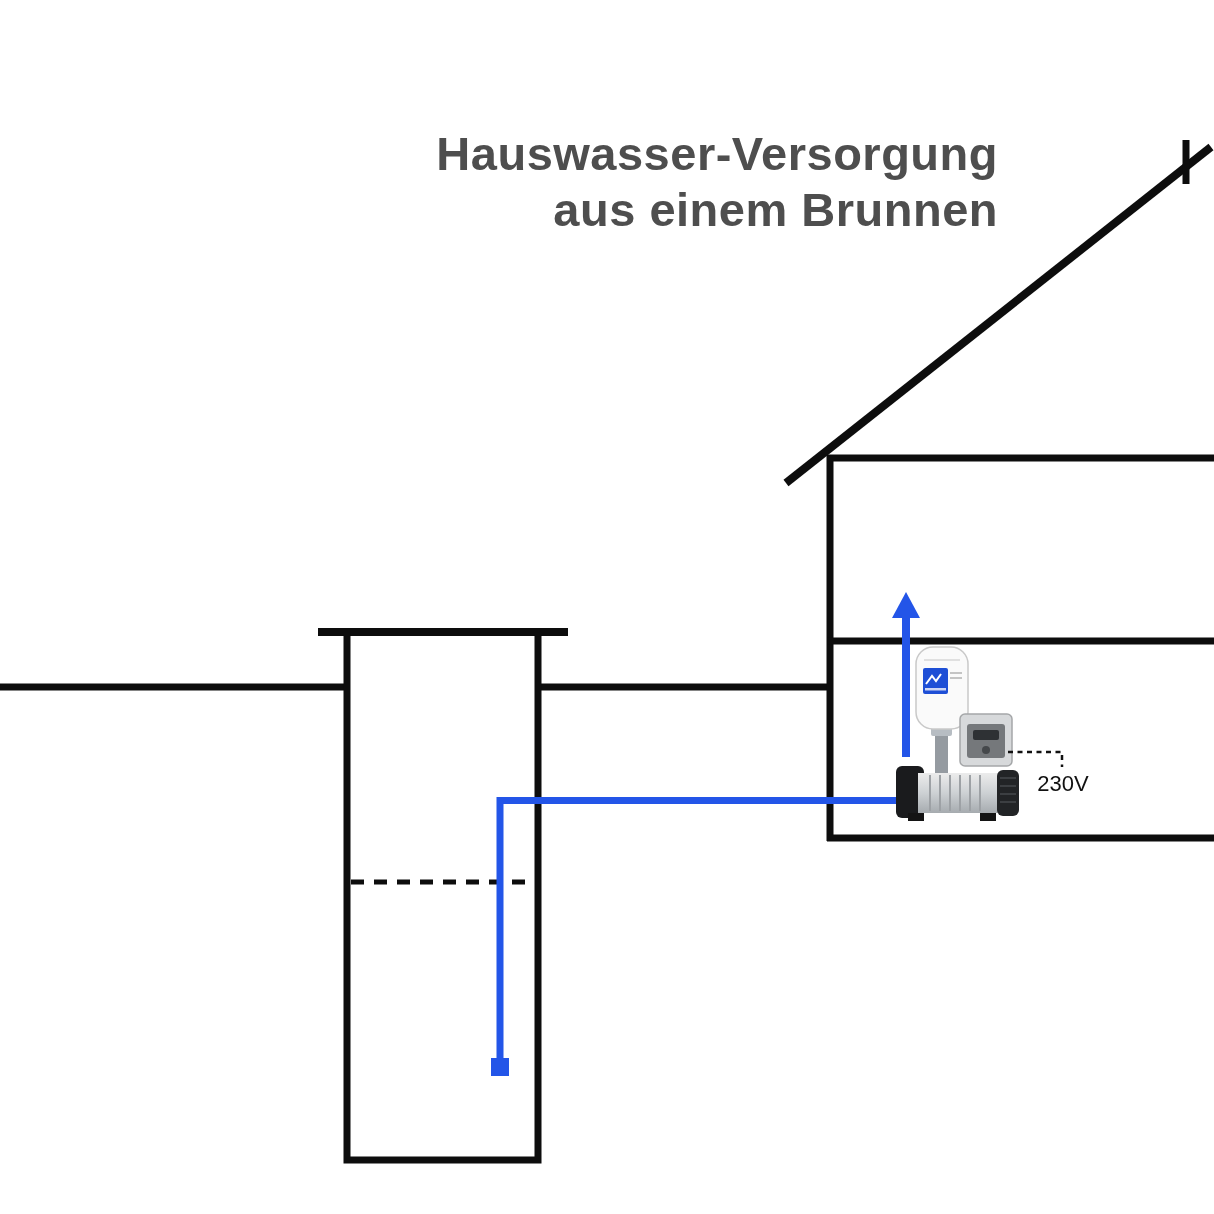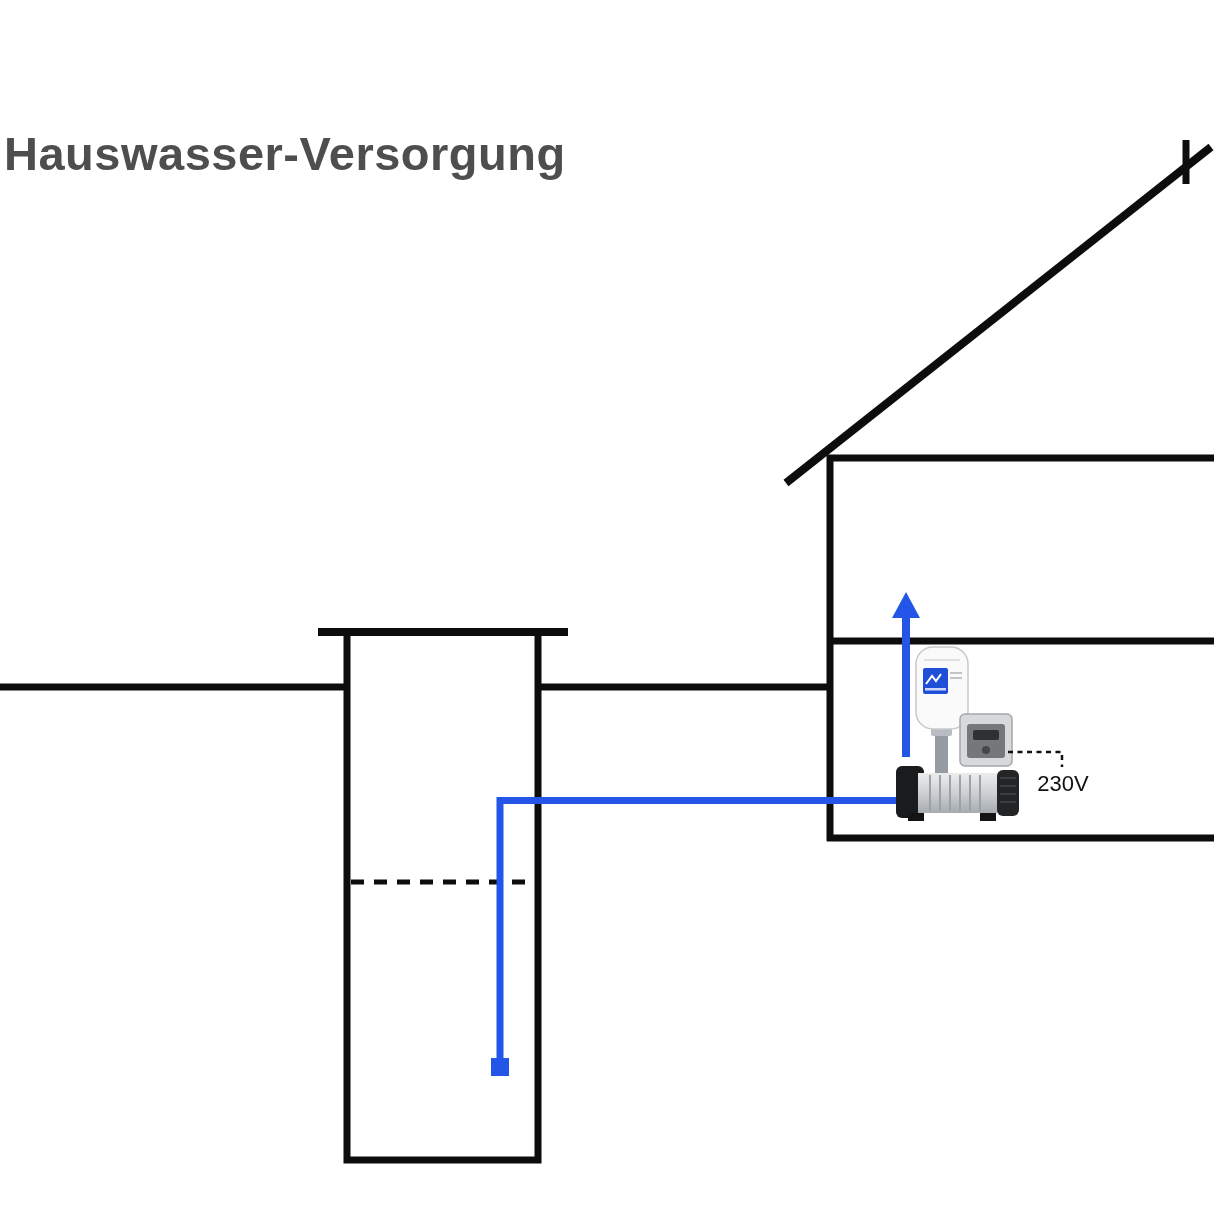--- a/index.html
+++ b/index.html
@@ -11,23 +11,23 @@
     position: relative;
     width: 1214px;
     height: 1214px;
     background: var(--background, #ffffff);
     font-family: "Liberation Sans", sans-serif;
     overflow: hidden;
   }
   .title {
     position: absolute;
     top: 126px;
-    left: 4px;
+    left: 12px;
     width: 986px;
-    text-align: left;
+    text-align: right;
     color: var(--title_gray, #4e4e4e);
     font-weight: bold;
     font-size: 47px;
     line-height: 1.19;
     letter-spacing: 0.5px;
     z-index: 2;
   }
   svg.diagram {
     position: absolute;
     top: 0;
@@ -63,20 +63,21 @@
     font-family: "Liberation Sans", sans-serif;
     font-size: 22px;
     fill: #111111;
   }
 </style>
 </head>
 <body>
 
 <div class="title">
   <div>Hauswasser-Versorgung</div>
+  <div>aus einem Brunnen</div>
 </div>
 
 <svg class="diagram" width="1214" height="1214" viewBox="0 0 1214 1214" xmlns="http://www.w3.org/2000/svg">
 
   <defs>
     <linearGradient id="ssgrad" x1="0" y1="0" x2="0" y2="1">
       <stop offset="0" stop-color="#ececec"></stop>
       <stop offset="0.5" stop-color="#cdd1d4"></stop>
       <stop offset="1" stop-color="#a6abaf"></stop>
     </linearGradient>

